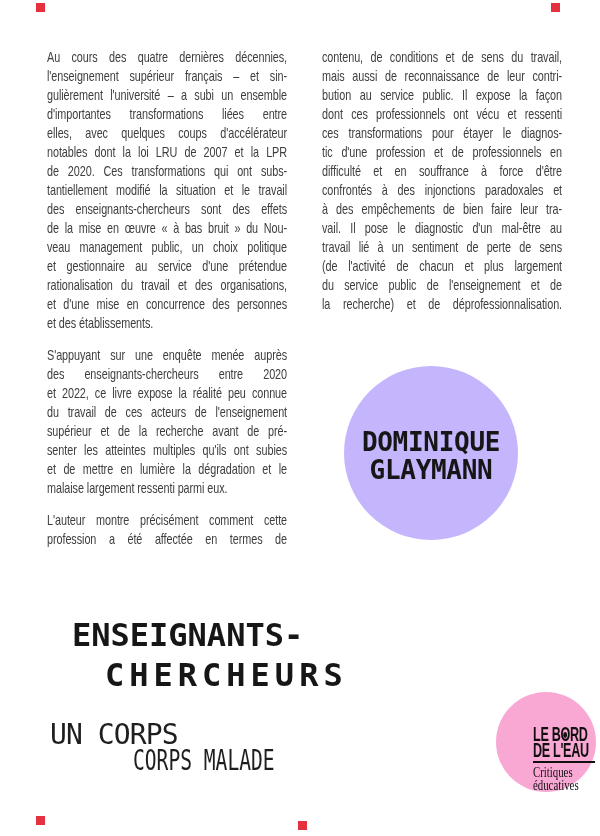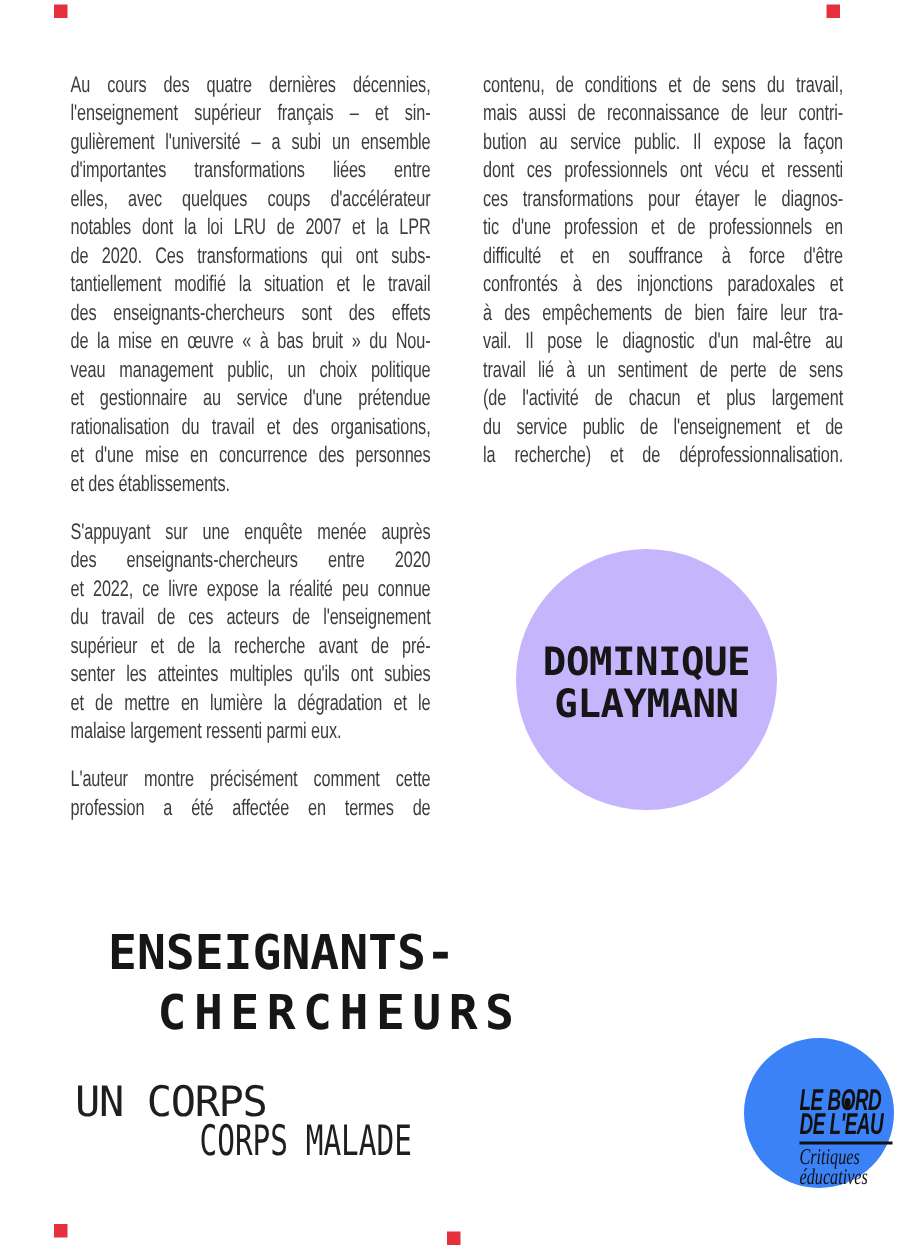--- a/index.html
+++ b/index.html
@@ -36,21 +36,21 @@
   .title .t2{margin-left:33px;letter-spacing:5px;white-space:nowrap;}
 
   
   .sub{position:absolute;font-family:"DejaVu Sans Mono",monospace;font-weight:400;font-size:28px;
        line-height:28px;color:#1e1e1e;white-space:nowrap;}
   .sub1{left:50px;top:721px;letter-spacing:-0.9px;}
   .sub2{left:133px;top:747px;transform:scaleX(0.7);transform-origin:0 0;}
 
   
   .logo{position:absolute;left:496px;top:692px;width:100px;height:100px;border-radius:50%;
-        background:#3b82f6;font-style:italic;}
+        background:#f9a8d4;}
   .logo-inner{position:absolute;left:37px;top:34px;}
   .logo-name{font-weight:bold;font-size:20px;line-height:16.3px;color:#101010;letter-spacing:-0.5px;
              transform:scaleX(0.63);transform-origin:0 0;white-space:nowrap;}
   .od{position:relative;display:inline-block;}
   .od::after{content:"";position:absolute;left:50%;top:55%;width:5.5px;height:5.5px;
              margin:-2.75px 0 0 -2.75px;border-radius:50%;background:#101010;}
   .logo-rule{width:62px;height:2px;background:#101010;margin-top:2px;}
   .logo-coll{font-family:"Liberation Serif",serif;font-size:15px;line-height:13.8px;color:#101010;
              margin-top:3px;transform:scaleX(0.72);transform-origin:0 0;white-space:nowrap;}
 </style>

